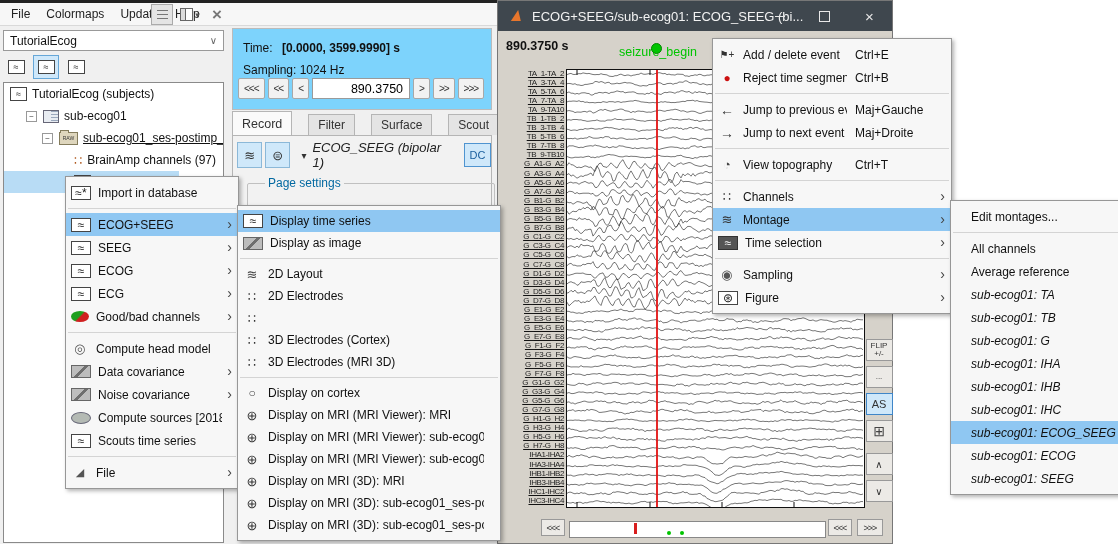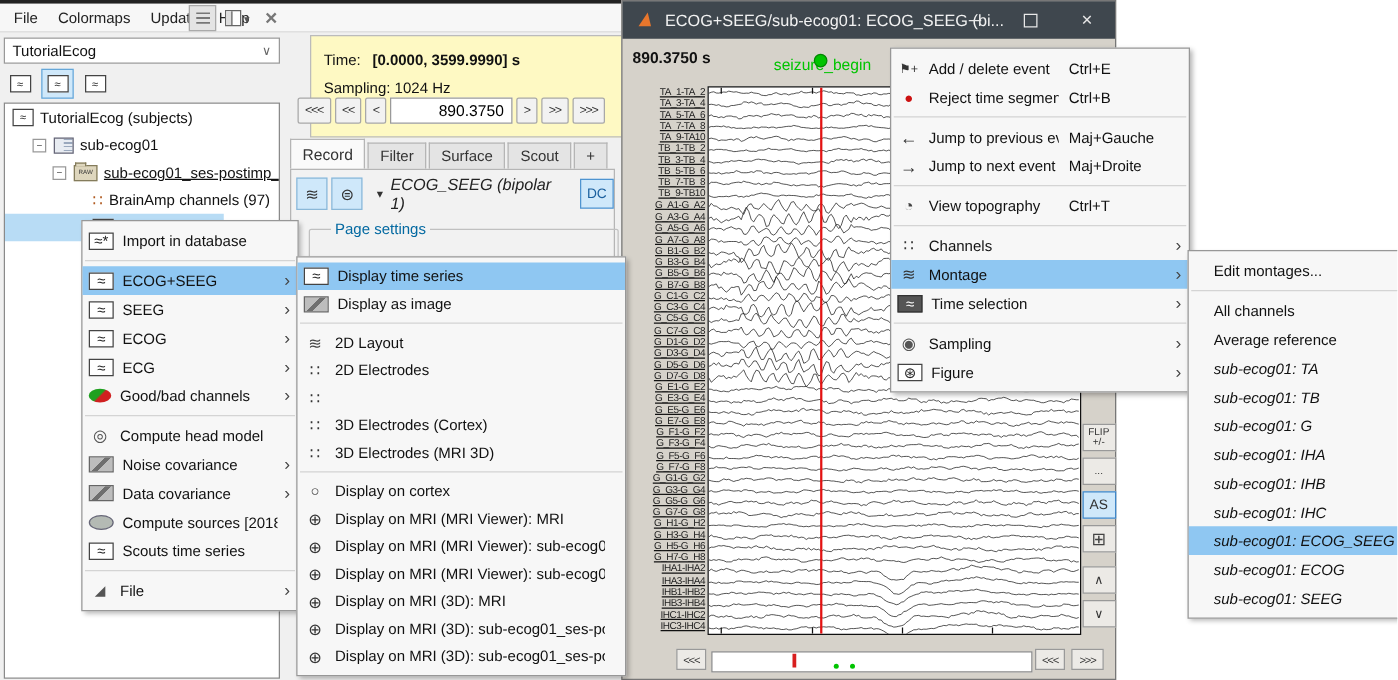--- a/index.html
+++ b/index.html
@@ -26,27 +26,27 @@
   .tool-btn{width:24px;height:22px;display:flex;align-items:center;justify-content:center;background:#f0f0f0;border:1px solid transparent;}
   .tool-btn.active{background:#cfe8fa;border:1px solid #66a7d8;}
   #tree-panel{left:3px;top:82px;width:219px;height:459px;background:#fff;border:1px solid #8a8a8a;overflow:hidden;}
   .tree-row{height:22px;display:flex;align-items:center;width:fit-content;padding-right:6px;white-space:nowrap;}
   .tree-row.selected{background:#b8dcf5;}
   .tree-row .js-icon{margin-right:5px;display:inline-flex;}
   .tree-row.link .mi-label{text-decoration:underline;}
   .expander{width:9px;height:9px;border:1px solid #999;background:#fff;display:inline-flex;align-items:center;justify-content:center;font-size:8px;line-height:7px;color:#444;margin-right:6px;flex:none;}
 
   
-  #time-box{left:248px;top:28px;width:258px;height:80px;border:1px solid #bbb;background:#fef9c3;}
+  #time-box{left:232px;top:28px;width:258px;height:80px;border:1px solid #bbb;background:#7dd3fc;}
   .trow{position:absolute;left:10px;white-space:nowrap;}
   #nav-row{left:238px;top:78px;display:flex;gap:3px;align-items:center;}
   .nav-btn{height:21px;padding:0 5px;background:#f2f2f2;border:1px solid #a8a8a8;border-radius:2px;display:flex;align-items:center;font-size:10px;color:#333;letter-spacing:-1px;}
   #time-field{width:84px;height:19px;border:1px solid #9a9a9a;background:#fff;text-align:right;padding:0 6px;font-size:12.5px;font-family:"Liberation Sans",sans-serif;}
   #tabbar{left:232px;top:112px;display:flex;align-items:flex-end;height:23px;}
-  .tab{height:20px;display:flex;align-items:center;padding:0 9px;border:1px solid #b5b5b5;border-bottom:none;background:#e4e4e4;margin-right:2px;color:#333;}
+  .tab{height:20px;display:flex;align-items:center;padding:0 9px;border:1px solid #b5b5b5;border-bottom:none;background:#e4e4e4;margin-right:16px;color:#333;}
   .tab.active{background:#fafafa;height:23px;font-size:12.5px;}
   #record-content{left:232px;top:135px;width:258px;height:160px;border:1px solid #b5b5b5;background:#f2f2f2;}
   #record-toolbar{position:absolute;left:4px;top:4px;display:flex;gap:3px;align-items:center;}
   .toggle-btn{width:24px;height:24px;background:#cfe8fa;border:1px solid #8bb8d8;display:flex;align-items:center;justify-content:center;font-size:13px;color:#333;}
   #montage-dropdown{display:flex;align-items:center;font-style:italic;font-size:13px;margin-left:8px;color:#222;}
   #montage-dropdown::before{content:"▾";font-style:normal;font-size:10px;margin-right:6px;color:#333;}
   #dc-button{width:26px;height:22px;margin-left:10px;background:#cfe8fa;border:1px solid #4f94d0;color:#1a5f9e;display:flex;align-items:center;justify-content:center;font-size:11px;}
   #page-settings{position:absolute;left:12px;top:40px;width:228px;height:110px;border:1px solid #c0c0c0;border-radius:2px;}
   #page-settings legend{font-size:12px;color:#0369a1;padding:0 3px;margin-left:8px;}
   #ps-fields{display:flex;gap:28px;padding:2px 0 0 10px;}
@@ -570,27 +570,27 @@
         <span class="mi-label">Good/bad channels</span>
         <span class="mi-arrow"></span>
       </div>
       <div class="menu-sep" data-name="menu-separator"></div>
       <div class="mi" data-name="menu-item">
         <span class="js-icon" data-name="head-model-icon" style="color: rgb(85, 85, 85); font-size: 13px;">◎</span>
         <span class="mi-label">Compute head model</span>
         <span class="mi-arrow"></span>
       </div>
       <div class="mi has-arrow" data-name="menu-item">
+        <span class="js-icon icn-graybox" data-name="data-covariance-icon"></span>
+        <span class="mi-label">Data covariance</span>
+        <span class="mi-arrow"></span>
+      </div>
+      <div class="mi has-arrow" data-name="menu-item">
         <span class="js-icon icn-graybox" data-name="noise-covariance-icon"></span>
         <span class="mi-label">Noise covariance</span>
-        <span class="mi-arrow"></span>
-      </div>
-      <div class="mi has-arrow" data-name="menu-item">
-        <span class="js-icon icn-graybox" data-name="data-covariance-icon"></span>
-        <span class="mi-label">Data covariance</span>
         <span class="mi-arrow"></span>
       </div>
       <div class="mi" data-name="menu-item">
         <span class="js-icon icn-brain" data-name="compute-sources-icon"></span>
         <span class="mi-label">Compute sources [2018]</span>
         <span class="mi-arrow"></span>
       </div>
       <div class="mi" data-name="menu-item">
         <span class="js-icon icn-box" data-name="scouts-icon">≈</span>
         <span class="mi-label">Scouts time series</span>

